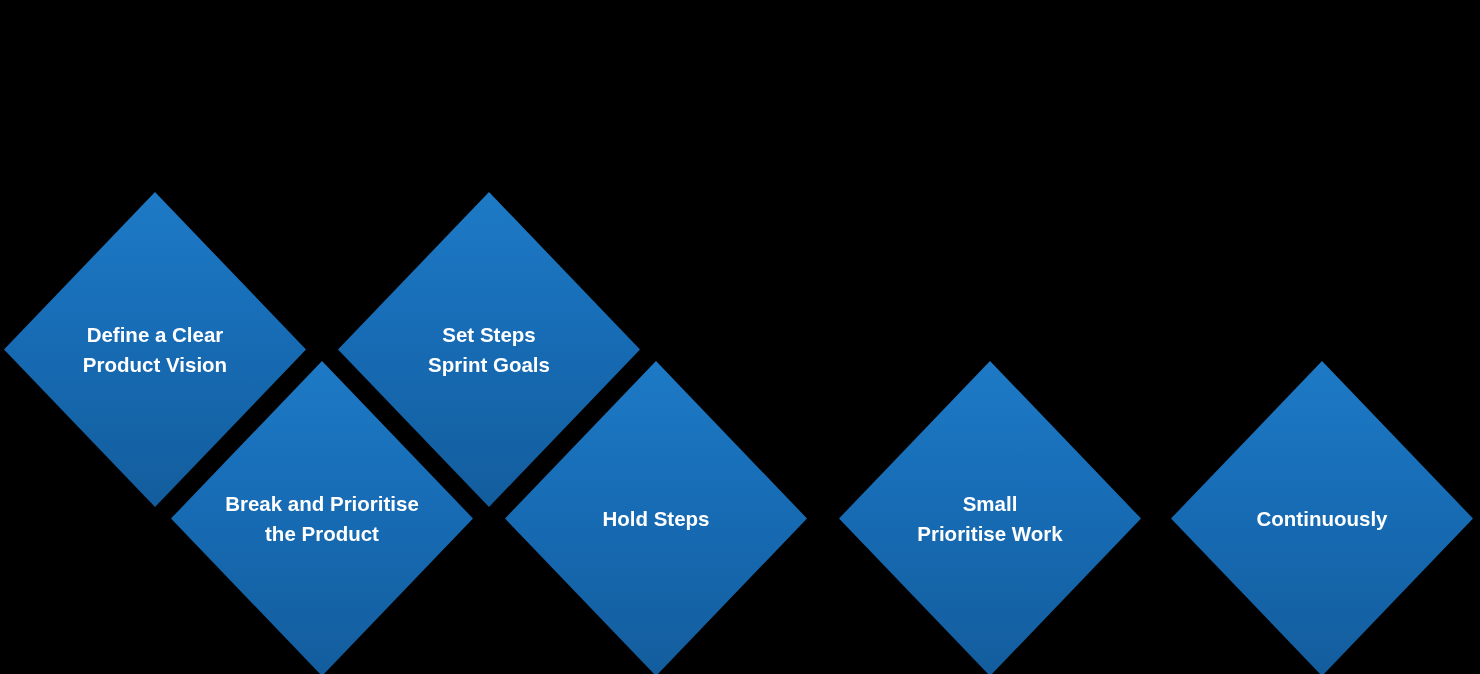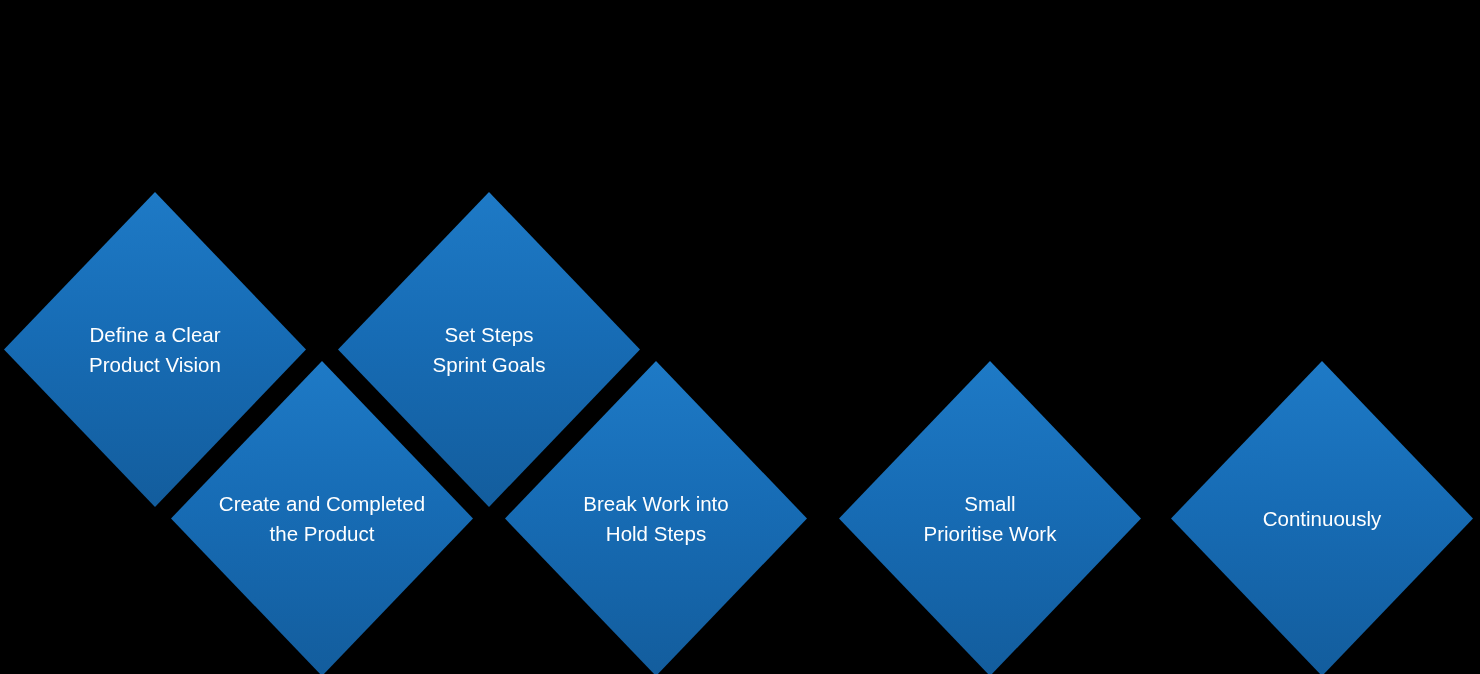--- a/index.html
+++ b/index.html
@@ -24,21 +24,21 @@
     width: 302px;
     height: 315px;
     clip-path: polygon(50% 0%, 100% 50%, 50% 100%, 0% 50%);
     background: linear-gradient(180deg, #1e7ac6 0%, #176cb5 45%, #135d9d 100%);
     display: flex;
     flex-direction: column;
     align-items: center;
     justify-content: center;
     text-align: right;
     color: #ffffff;
-    font-weight: 400;
+    font-weight: 700;
     font-size: 20.5px;
     line-height: 30px;
     filter: drop-shadow(0 0 3px rgba(135,135,135,0.65));
   }
   .diamond span { display: block; }
   
   .pos-1 { left: 4px;    top: 192px; }
   .pos-3 { left: 338px;  top: 192px; }
   .pos-5 { left: 672px;  top: 192px; }
   .pos-7 { left: 1004px; top: 192px; }
@@ -52,31 +52,30 @@
 <body>
 
 <div class="canvas">
 
   <div class="diamond pos-1">
     <span>Define a Clear</span>
     <span>Product Vision</span>
   </div>
 
   <div class="diamond pos-2">
-    <span>Create and Completed</span>
+    <span>Break and Prioritise</span>
     <span>the Product</span>
   </div>
 
   <div class="diamond pos-3">
     <span>Set Steps</span>
     <span>Sprint Goals</span>
   </div>
 
   <div class="diamond pos-4">
-    <span>Break Work into</span>
     <span>Hold Steps</span>
   </div>
 
 
   <div class="diamond pos-6">
     <span>Small</span>
     <span>Prioritise Work</span>
   </div>
 
 

